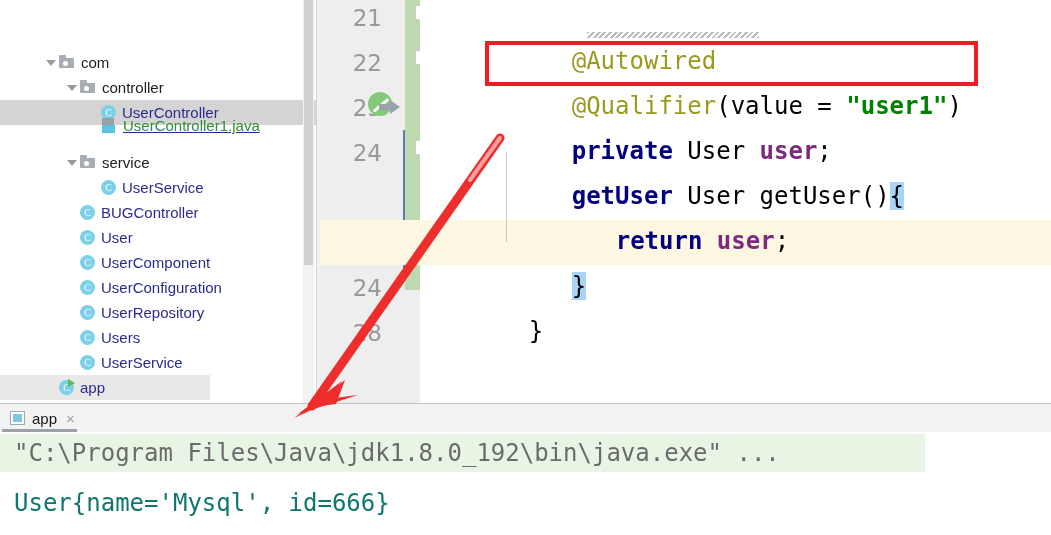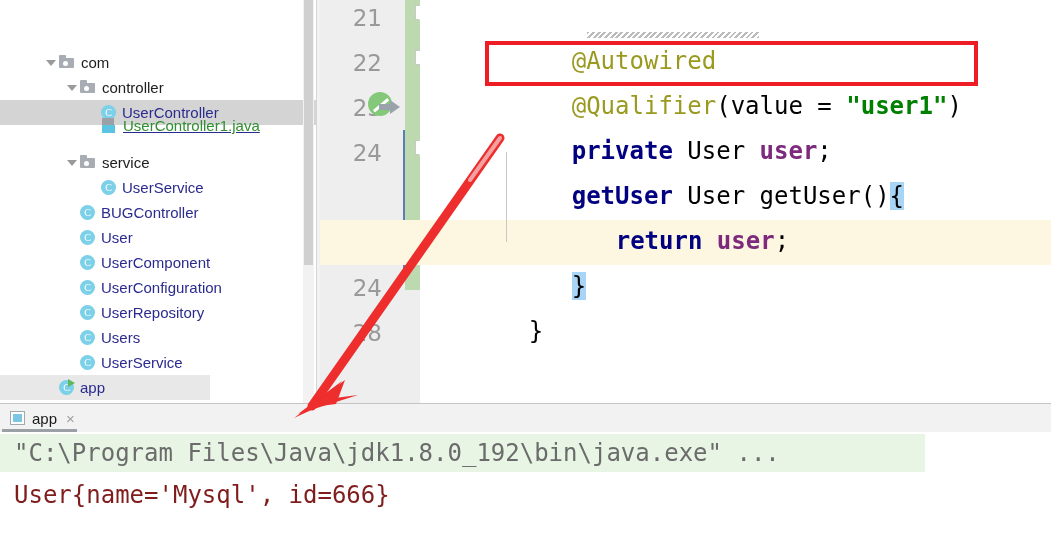--- a/index.html
+++ b/index.html
@@ -242,21 +242,21 @@
     position:absolute;left:0;top:28px;width:1051px;height:104px;background:#ffffff;
   }
   .console-line{
     position:absolute;left:14px;white-space:pre;
     font-family:"DejaVu Sans Mono",monospace;font-size:24px;
   }
   #console-cmd-bg{
     position:absolute;left:0;top:2px;width:925px;height:38px;background:#e8f5e4;
   }
   #console-cmd{color:#6b6b6b;top:2px;line-height:38px;}
-  #console-out{color:#7f1d1d;top:44px;line-height:38px;}
+  #console-out{color:#0f766e;top:52px;line-height:38px;}
 </style>
 </head>
 <body>
 
 <div id="project-tree">
     <div class="tree-row" style="top: 50px;">
       <span style="display: inline-block; flex: 0 0 auto; width: 44px;"></span>
       <span class="tw open"></span>
       <span class="ico folder-gray">
         <span class="dot"></span>

